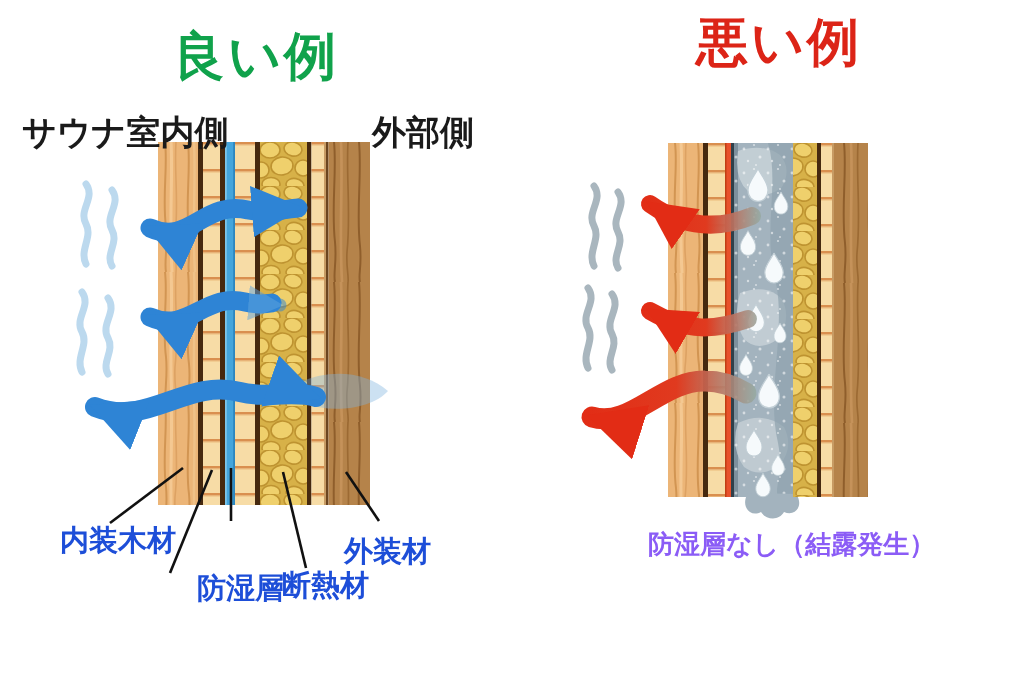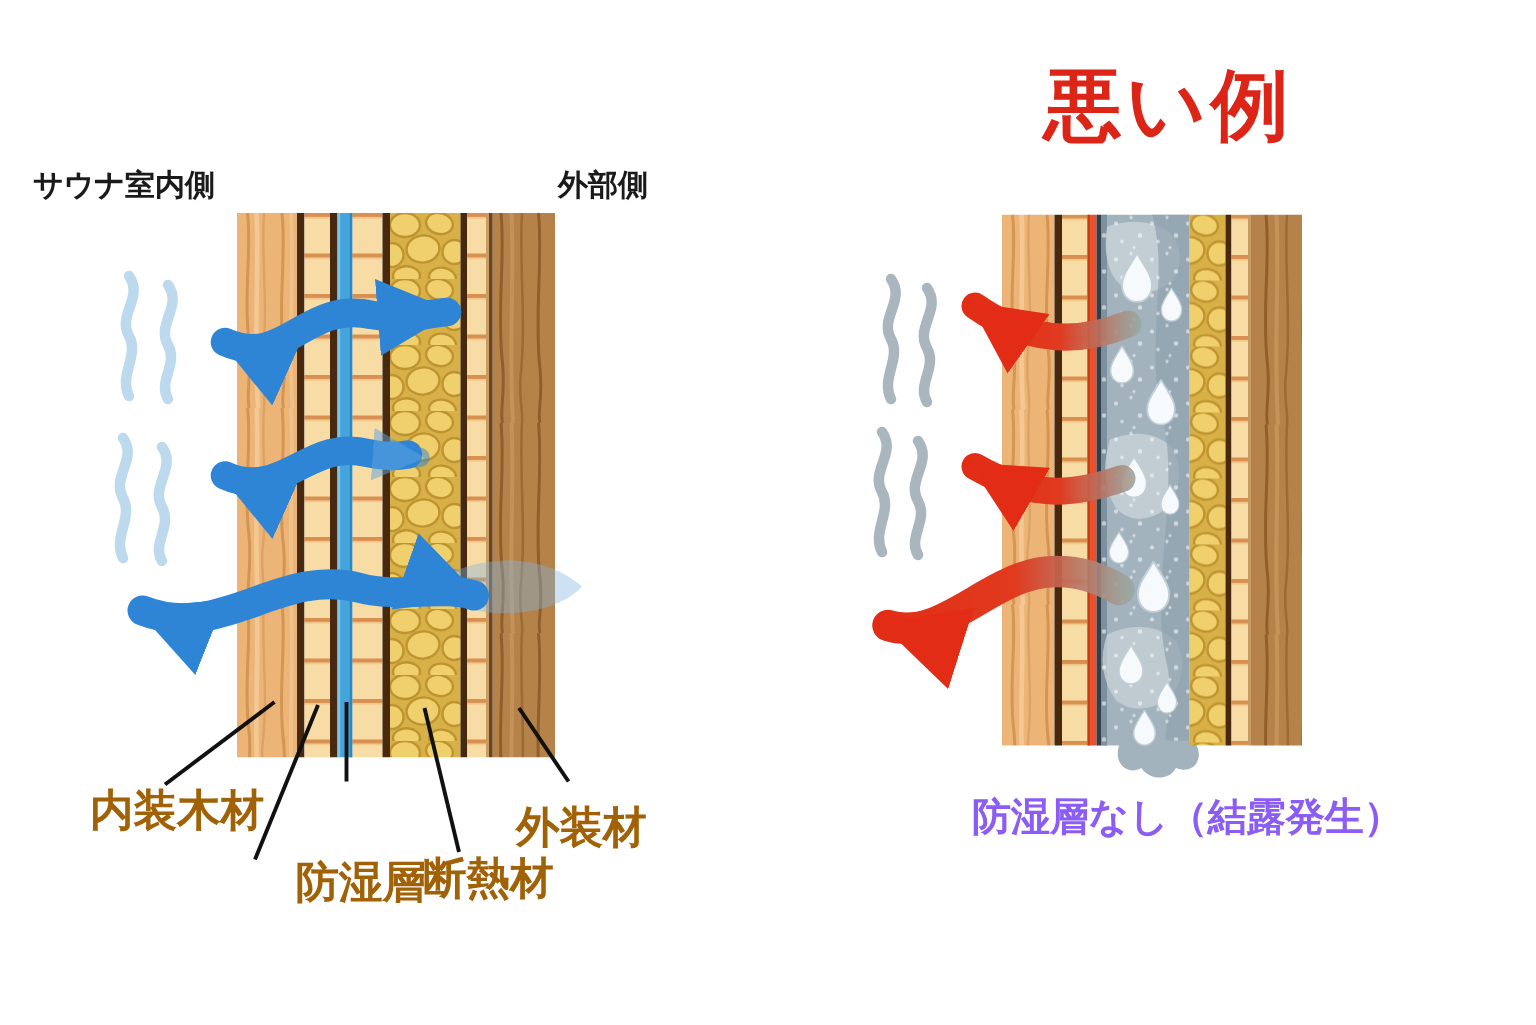--- a/index.html
+++ b/index.html
@@ -2,22 +2,22 @@
 <html><head>
 <meta charset="utf-8">
 <style>
   html,body{margin:0;padding:0;background:#fff;}
   #canvas{position:relative;width:1024px;height:683px;background:#ffffff;overflow:hidden;
           font-family:"Liberation Sans","DejaVu Sans",sans-serif;}
   .abs{position:absolute;}
   .title{font-size:52px;font-weight:800;letter-spacing:3px;transform:translateX(-50%);white-space:nowrap;}
   .title.good{color:#10a24b;}
   .title.bad{color:#dc2417;}
-  .side-label{font-size:20px;font-weight:700;color:#1a1a1a;white-space:nowrap;}
-  .layer-label{font-size:29px;font-weight:700;color:#a16207;white-space:nowrap;}
+  .side-label{font-size:34px;font-weight:700;color:#1a1a1a;white-space:nowrap;}
+  .layer-label{font-size:29px;font-weight:700;color:#1d4ed8;white-space:nowrap;}
   .caption-bad{font-size:26px;font-weight:700;color:#8b5cf6;white-space:nowrap;}
   svg{display:block;}
 </style>
 </head>
 <body>
 
 <div id="canvas">
 
   <svg class="abs" style="left:158px;top:142px;" width="212" height="363" viewBox="0 0 212 363">
     <defs>
@@ -197,21 +197,22 @@
 
     <g stroke="#111111" stroke-width="2.6">
       <line x1="110" y1="523" x2="183" y2="468"></line>
       <line x1="170" y1="573" x2="212" y2="470"></line>
       <line x1="231" y1="521" x2="231" y2="468"></line>
       <line x1="306" y1="568" x2="283" y2="472"></line>
       <line x1="379" y1="521" x2="346" y2="472"></line>
     </g>
   </svg>
 
-  <div class="abs title bad" style="left:779px;top:36px;">悪い例</div>
+  <div class="abs title good" style="left:256px;top:22px;">良い例</div>
+  <div class="abs title bad" style="left:779px;top:8px;">悪い例</div>
 
   <div class="abs side-label" style="left:22px;top:110px;">サウナ室内側</div>
   <div class="abs side-label" style="left:372px;top:110px;text-align:center;">外部側</div>
 
   <div class="abs layer-label" style="left:60px;top:521px;">内装木材</div>
   <div class="abs layer-label" style="left:197px;top:521px;margin-top:48px;">防湿層</div>
   <div class="abs layer-label" style="left:282px;top:566px;font-family:Liberation Mono, monospace;">断熱材</div>
   <div class="abs layer-label" style="left:344px;top:521px;margin-top:11px;">外装材</div>
 
   <div class="abs caption-bad" style="left:648px;top:527px;">防湿層なし（結露発生）</div>

